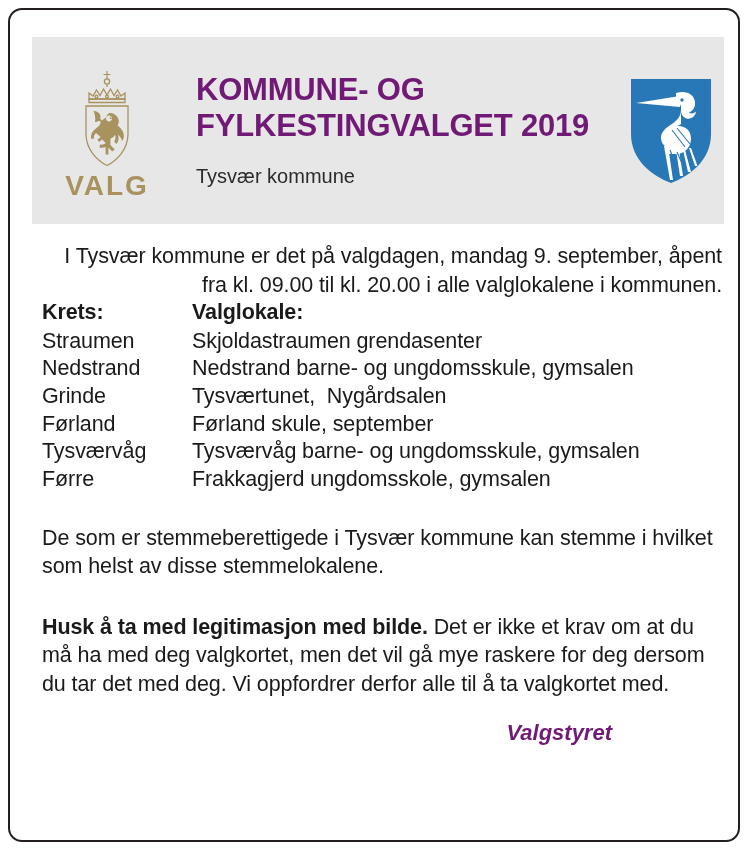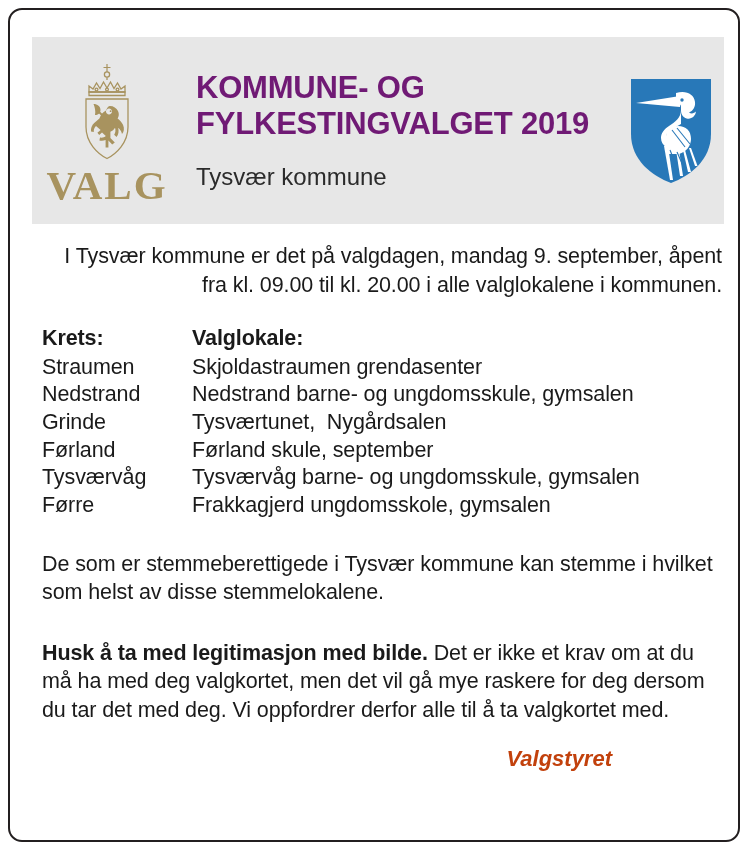--- a/index.html
+++ b/index.html
@@ -48,23 +48,23 @@
     align-items: center;
     justify-content: center;
     padding-top: 4px;
   }
   .valg-logo .crest {
     width: 76px;
     height: 104px;
     display: block;
   }
   .valg-word {
-    font-family: Liberation Serif, serif;
-    font-weight: bold;
-    font-size: 41px;
+    font-family: Liberation Sans, sans-serif;
+    font-weight: bold;
+    font-size: 28px;
     letter-spacing: 2px;
     color: #a8935f;
     line-height: 1;
     margin-top: 2px;
   }
 
   .header-text {
     flex: 1 1 auto;
     padding-left: 14px;
     padding-right: 6px;
@@ -74,21 +74,21 @@
     font-weight: bold;
     font-size: 31px;
     line-height: 1.16;
     letter-spacing: -0.2px;
     color: #701a75;
     white-space: pre-line;
   }
   .header-subtitle {
     font-family: "Liberation Sans", sans-serif;
     font-weight: normal;
-    font-size: 24px;
+    font-size: 20px;
     line-height: 1.22;
     color: #2b2b2b;
     margin-top: 20px;
   }
 
   .muni-crest-wrap {
     flex: 0 0 106px;
     width: 106px;
     display: flex;
     align-items: center;
@@ -111,21 +111,20 @@
   .para {
     font-family: "Liberation Sans", sans-serif;
     font-size: 21.5px;
     line-height: 1.33;
     color: #1a1a1a;
     letter-spacing: -0.1px;
   }
   .para-intro { margin: 0; text-align: right; }
 
   .stations {
-    margin-top: 26px;
   }
   .station-row {
     display: flex;
     font-family: "Liberation Sans", sans-serif;
     font-size: 21.5px;
     line-height: 1.285;
     color: #1a1a1a;
     letter-spacing: -0.1px;
   }
   .station-row.head {
@@ -152,21 +151,21 @@
   }
 
   .signature {
     margin-top: 12px;
     text-align: right;
     padding-right: 110px;
     font-family: "Liberation Sans", sans-serif;
     font-style: italic;
     font-weight: bold;
     font-size: 22px;
-    color: #c2410c;
+    color: #701a75;
   }
 </style>
 </head>
 <body>
 
 <div class="ad-card">
 
   <div class="header-band">
 
     <div class="valg-logo">

